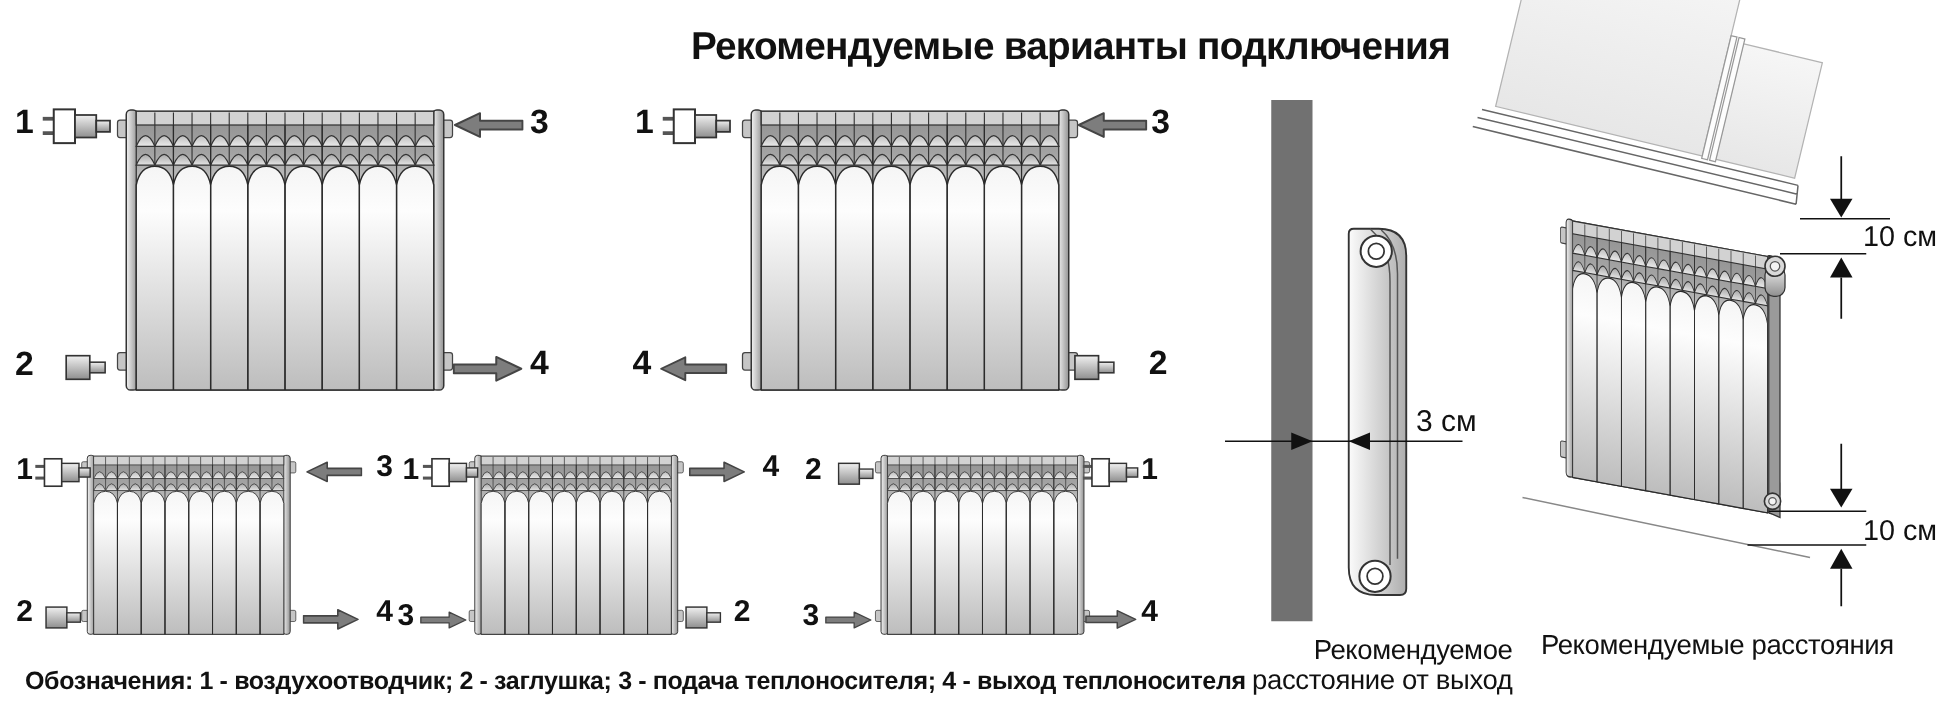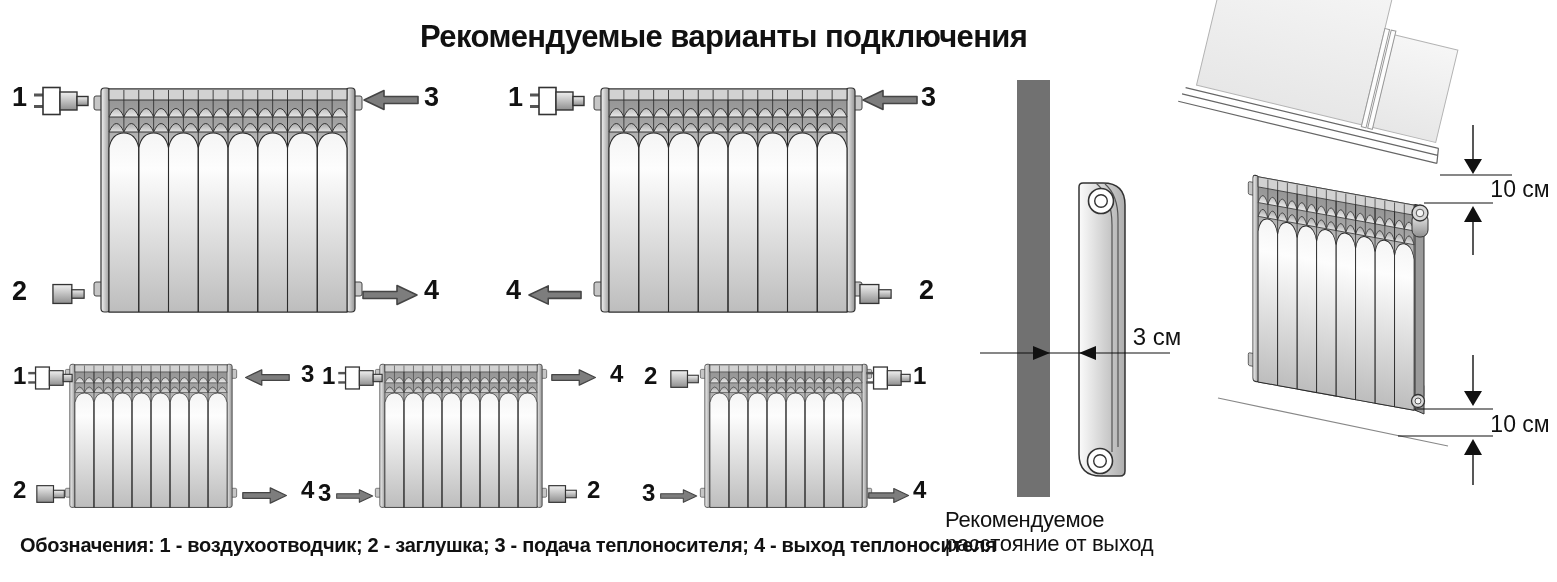--- a/index.html
+++ b/index.html
@@ -1,24 +1,24 @@
 <!DOCTYPE html>
 <html><head>
 <meta charset="utf-8">
 <style>
   html,body{margin:0;padding:0;background:#fff}
   body{position:relative;width:1557px;height:582px;overflow:hidden;
        font-family:"Liberation Sans",sans-serif;color:#111}
-  .title{position:absolute;left:420px;top:19px;width:740px;text-align:left;
+  .title{position:absolute;left:420px;top:19px;width:740px;text-align:right;
          font-size:31px;font-weight:700;letter-spacing:-0.6px}
   .num{position:absolute;font-size:27px;font-weight:700;line-height:27px}
   .num.sm{font-size:24px;line-height:24px}
   .legend{position:absolute;left:20px;top:534px;font-size:20px;font-weight:700;
           letter-spacing:-0.3px;white-space:nowrap}
-  .cap{position:absolute;text-align:left;font-size:22px;line-height:24px;
+  .cap{position:absolute;text-align:right;font-size:22px;line-height:24px;
        letter-spacing:-0.3px;font-weight:400}
   svg.part{position:absolute;overflow:visible}
   .rev{transform:scaleX(-1)}
   text{font-family:"Liberation Sans",sans-serif}
 </style>
 </head>
 <body>
 
 <svg width="0" height="0" style="position:absolute" aria-hidden="true">
   <defs>
@@ -266,13 +266,14 @@
     <line x1="283" y1="340" x2="283" y2="377" stroke-width="1.4"></line>
     <polygon points="283,391 274,376 292,376" stroke="none"></polygon>
     <line x1="225" y1="394" x2="303" y2="394" stroke-width="1.2"></line>
     <line x1="208" y1="421" x2="303" y2="421" stroke-width="1.2"></line>
     <polygon points="283,424 274,440 292,440" stroke="none"></polygon>
     <line x1="283" y1="440" x2="283" y2="470" stroke-width="1.4"></line>
   </g>
   <text x="330" y="417" text-anchor="middle" font-size="23" fill="#111">10 см</text>
 </svg>
 <div class="cap" style="left:1225px;top:504px;width:290px">
+  <div>Рекомендуемые расстояния</div>
 </div>
 
 </body></html>

